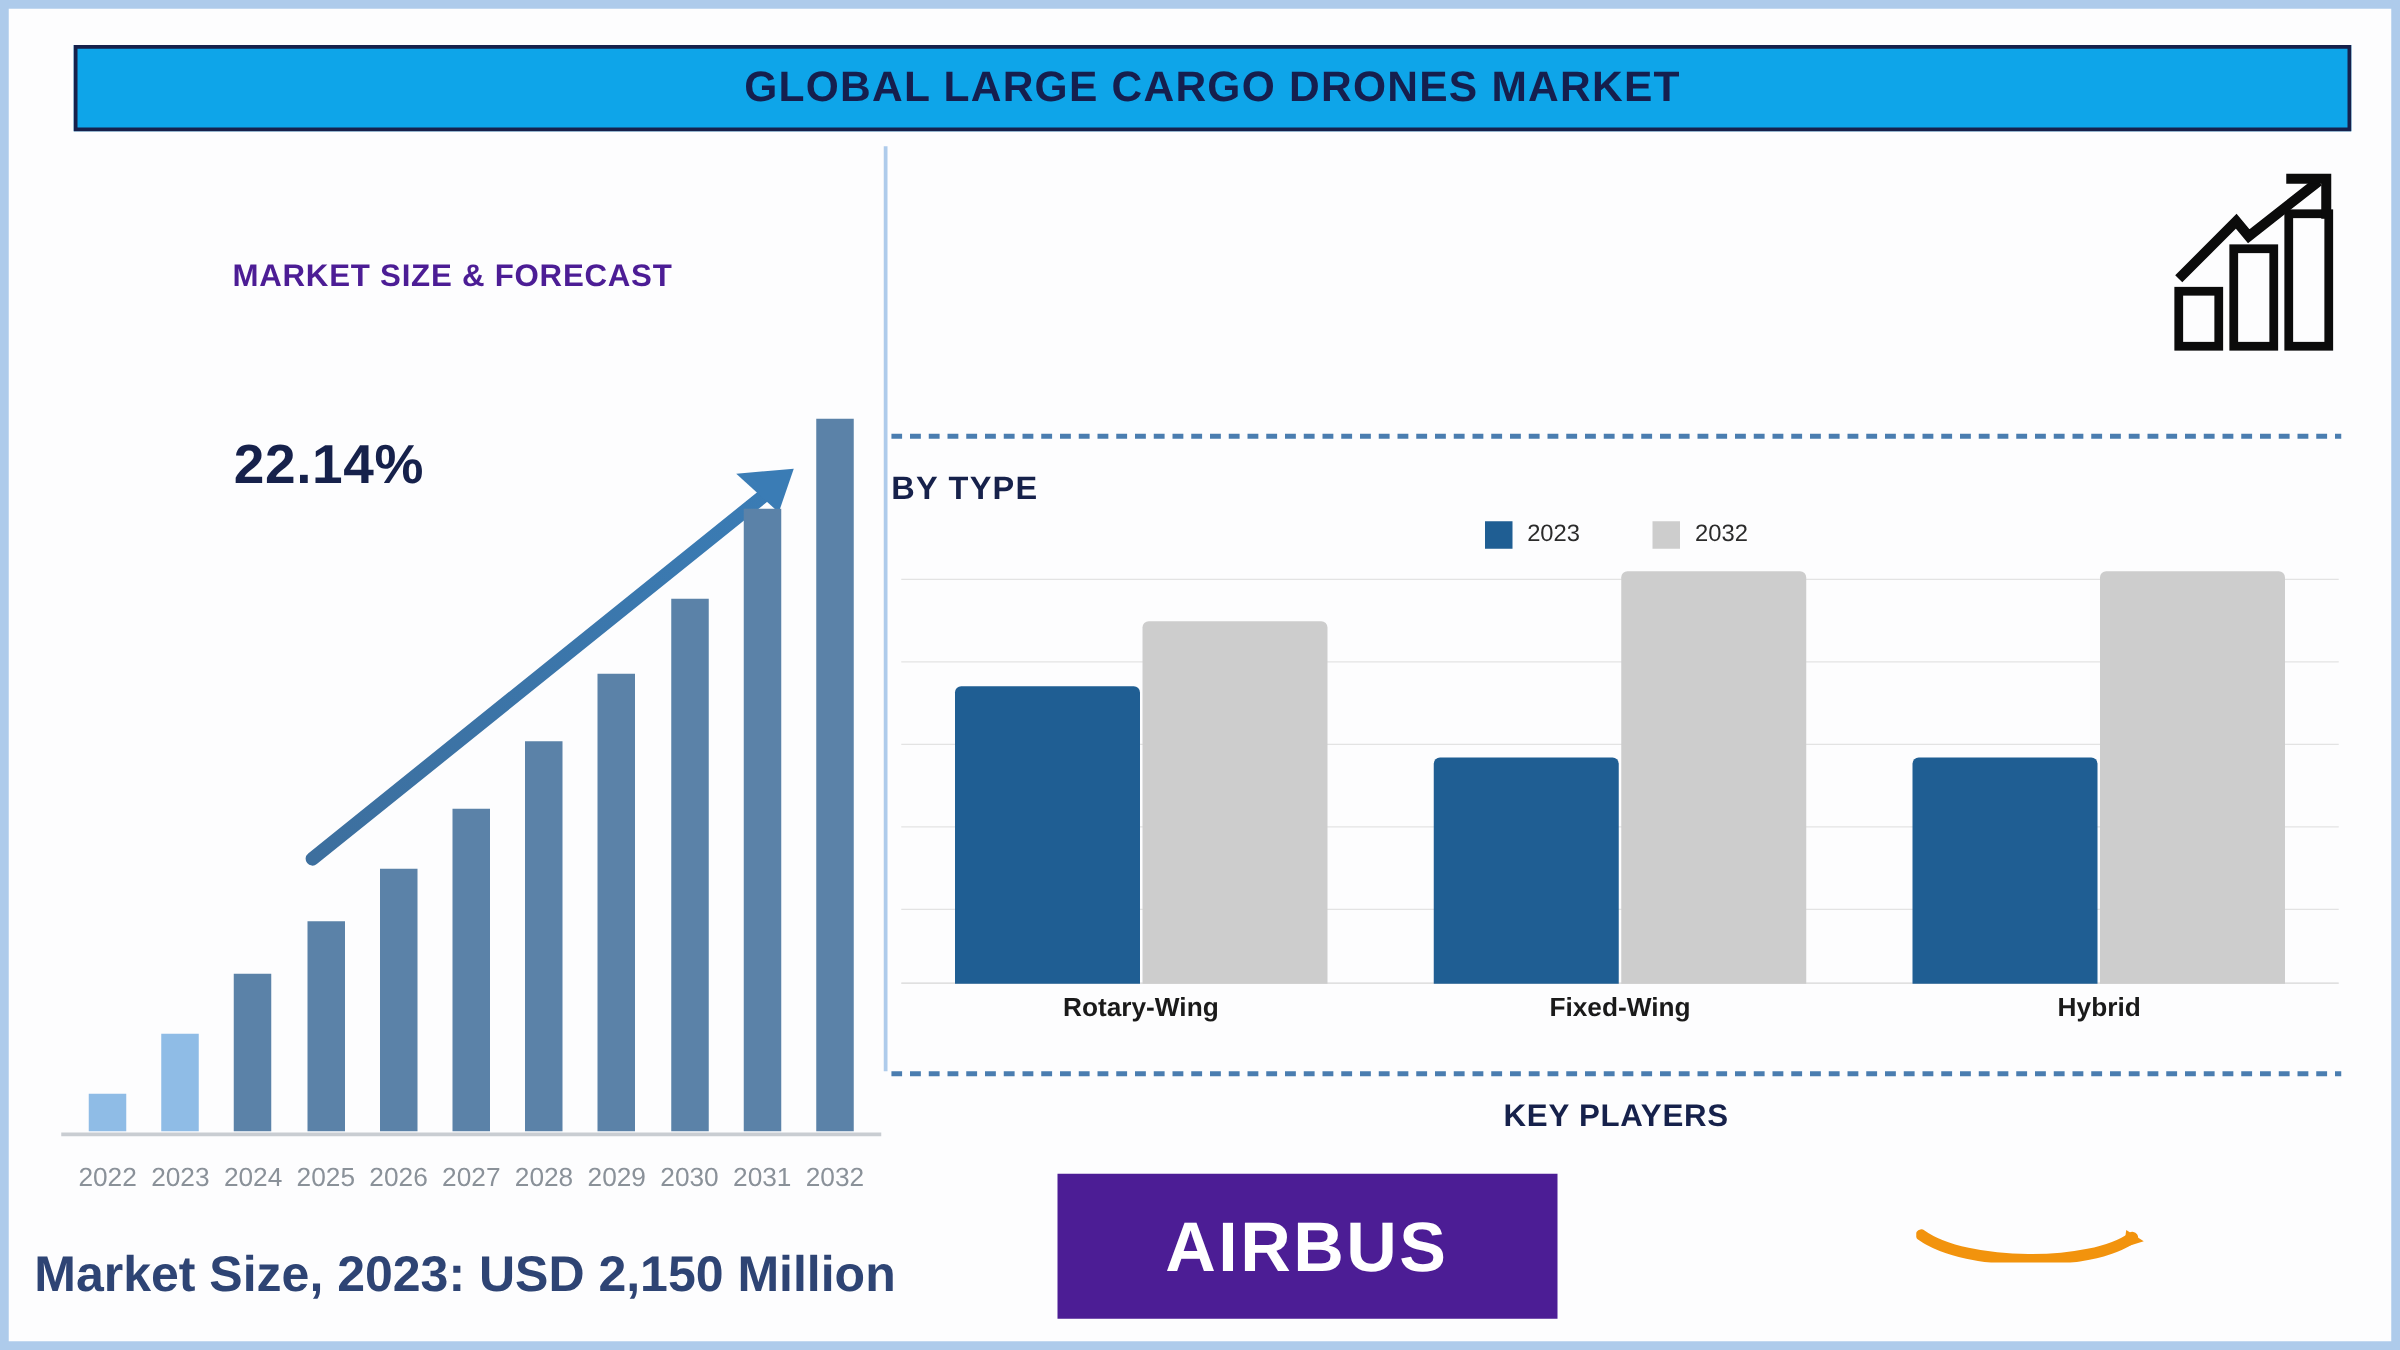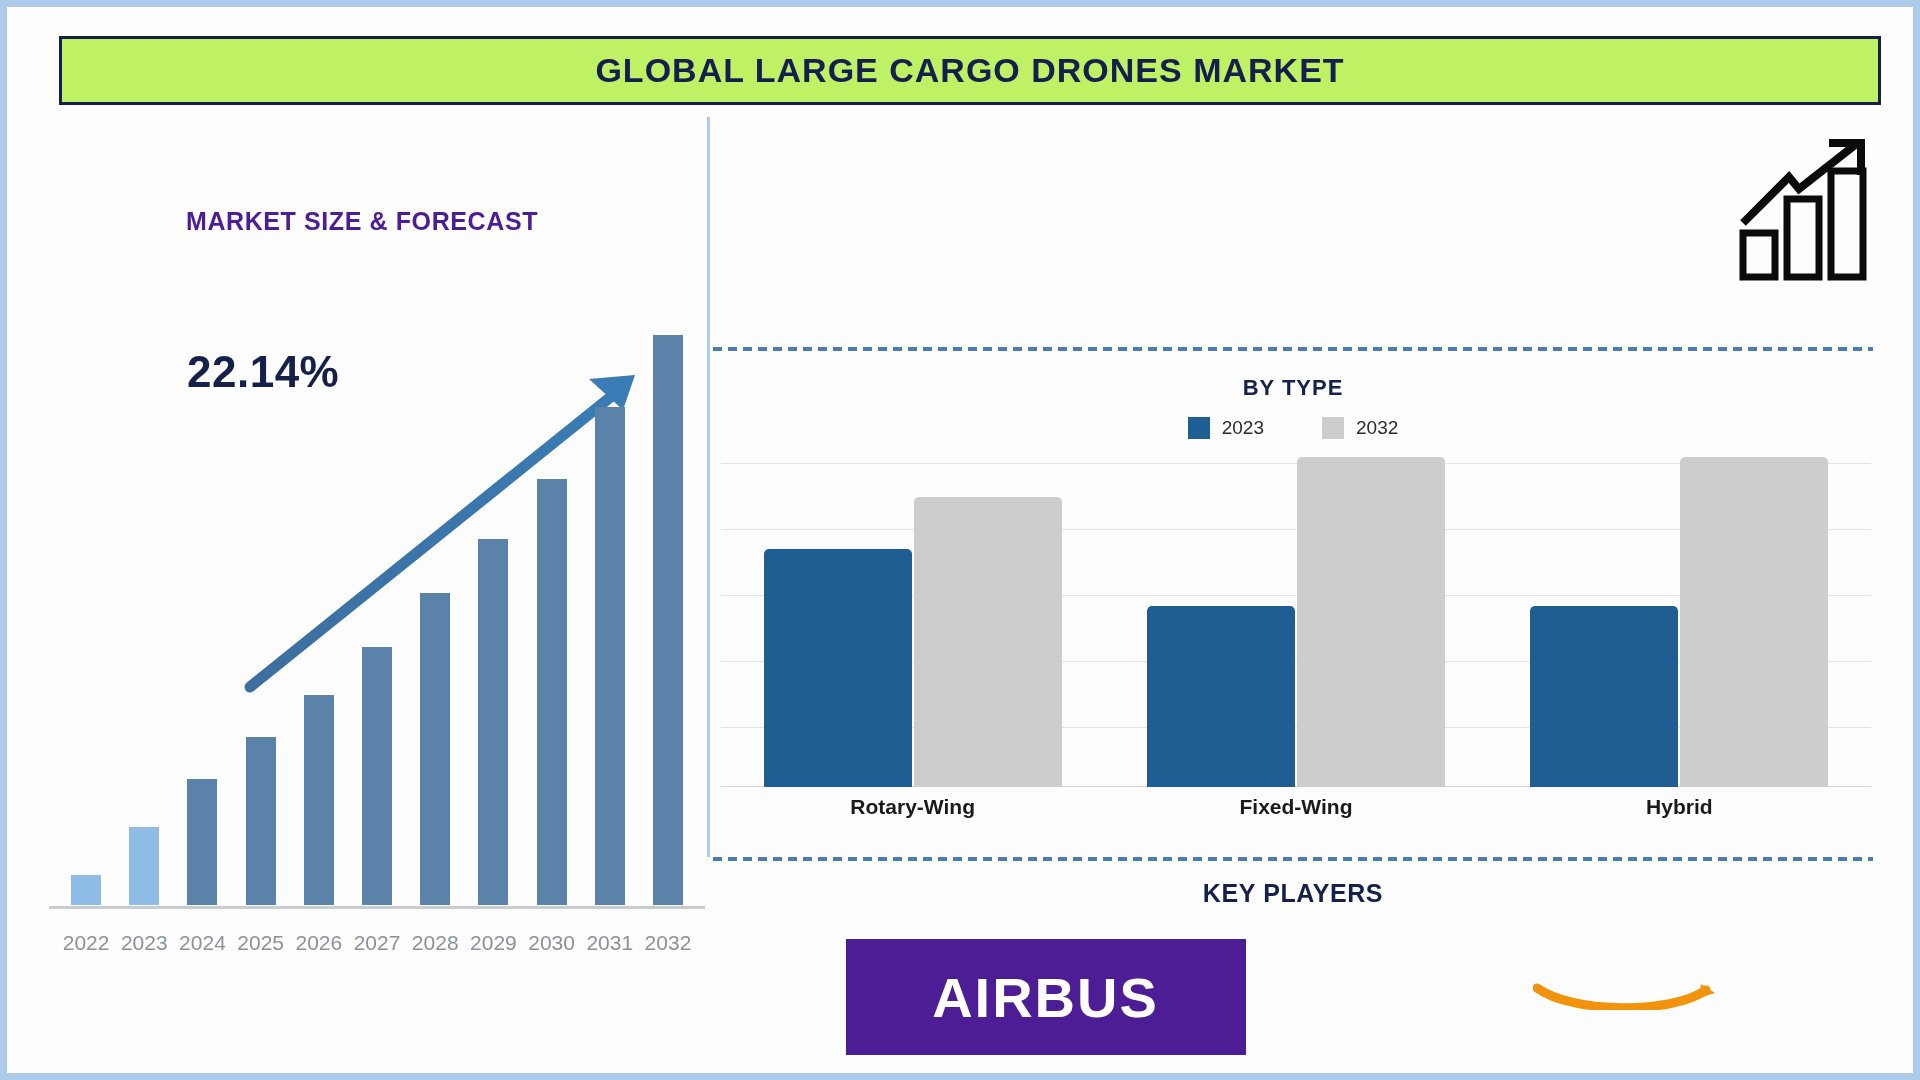--- a/index.html
+++ b/index.html
@@ -17,21 +17,21 @@
     background:#fdfdfe;
   }
 
   
   .title-box{
     position:absolute;
     left:52px; top:29px;
     width:1816px; height:63px;
     border:3px solid #16214b;
     display:flex;align-items:center;justify-content:center;
-    background:#bef264;
+    background:#0ea5e9;
   }
   .title-text{
     font-size:34px;
     font-weight:bold;
     letter-spacing:1.0px;
     color:#151f4e;
     font-family:"Liberation Sans", sans-serif;
   }
 
   
@@ -148,22 +148,22 @@
     background-image:linear-gradient(to right,#4a7db0 0 9px,transparent 9px 15px);
     background-size:15px 4px;
     background-repeat:repeat-x;
   }
   .dash-top{top:230px;}
   .dash-bottom{top:740px;}
 
   .bytype-title{
     position:absolute;
     left:0;top:258px;width:1160px;
-    text-align:center;
-    font-size:22px;font-weight:bold;
+    text-align:left;
+    font-size:26px;font-weight:bold;
     letter-spacing:1px;
     color:#16214b;
   }
   .legend{
     position:absolute;
     left:0;top:300px;width:1160px;
     display:flex;justify-content:center;gap:58px;
     align-items:center;
   }
   .legend-item{display:flex;align-items:center;gap:12px;}
@@ -324,20 +324,21 @@
         <div class="year">2026</div>
         <div class="year">2027</div>
         <div class="year">2028</div>
         <div class="year">2029</div>
         <div class="year">2030</div>
         <div class="year">2031</div>
         <div class="year">2032</div>
       </div>
     </div>
 
+    <div class="market-size-note">Market Size, 2023: USD 2,150 Million</div>
   </div>
 
   <div class="v-divider"></div>
 
   <div class="right-panel">
 
 
     <svg class="growth-icon" viewBox="0 0 140 145">
       <rect x="6" y="96" width="32" height="44" fill="none" stroke="#0b0b0b" stroke-width="7"></rect>
       <rect x="50" y="62" width="32" height="78" fill="none" stroke="#0b0b0b" stroke-width="7"></rect>

